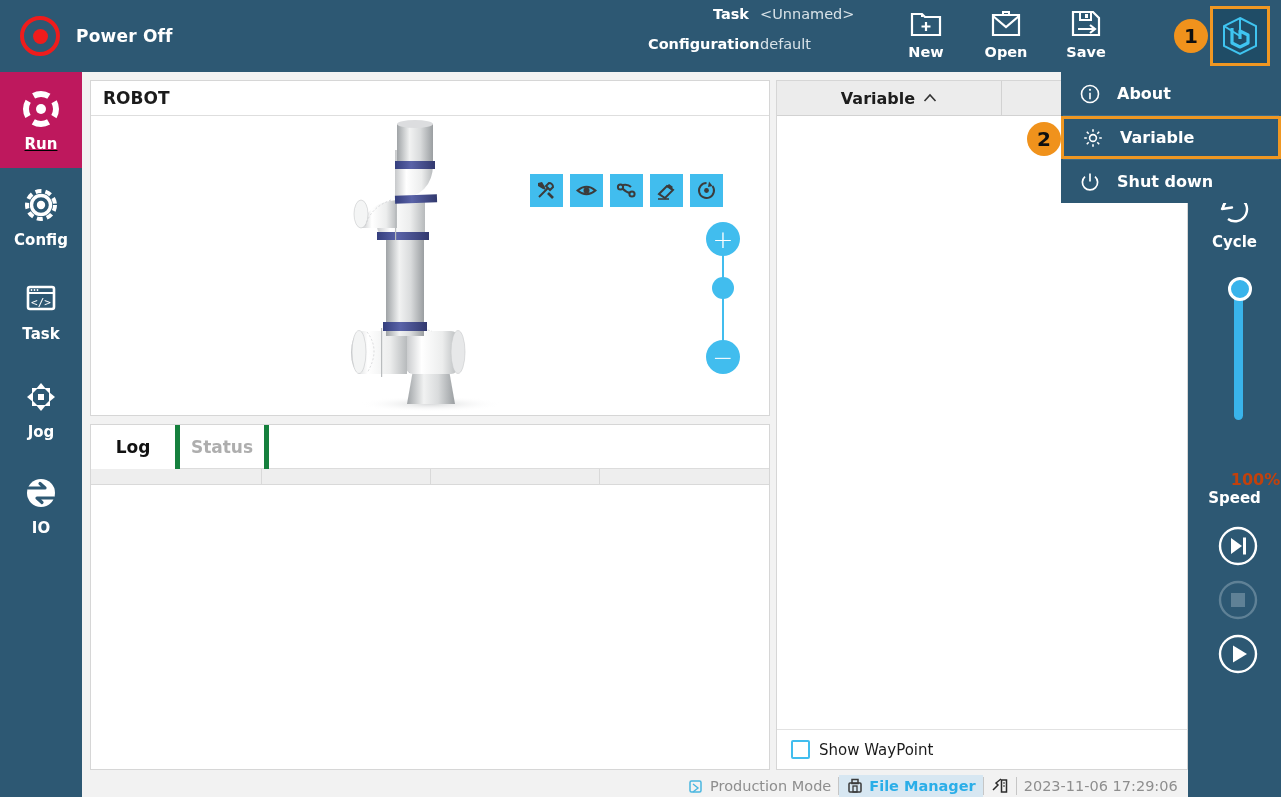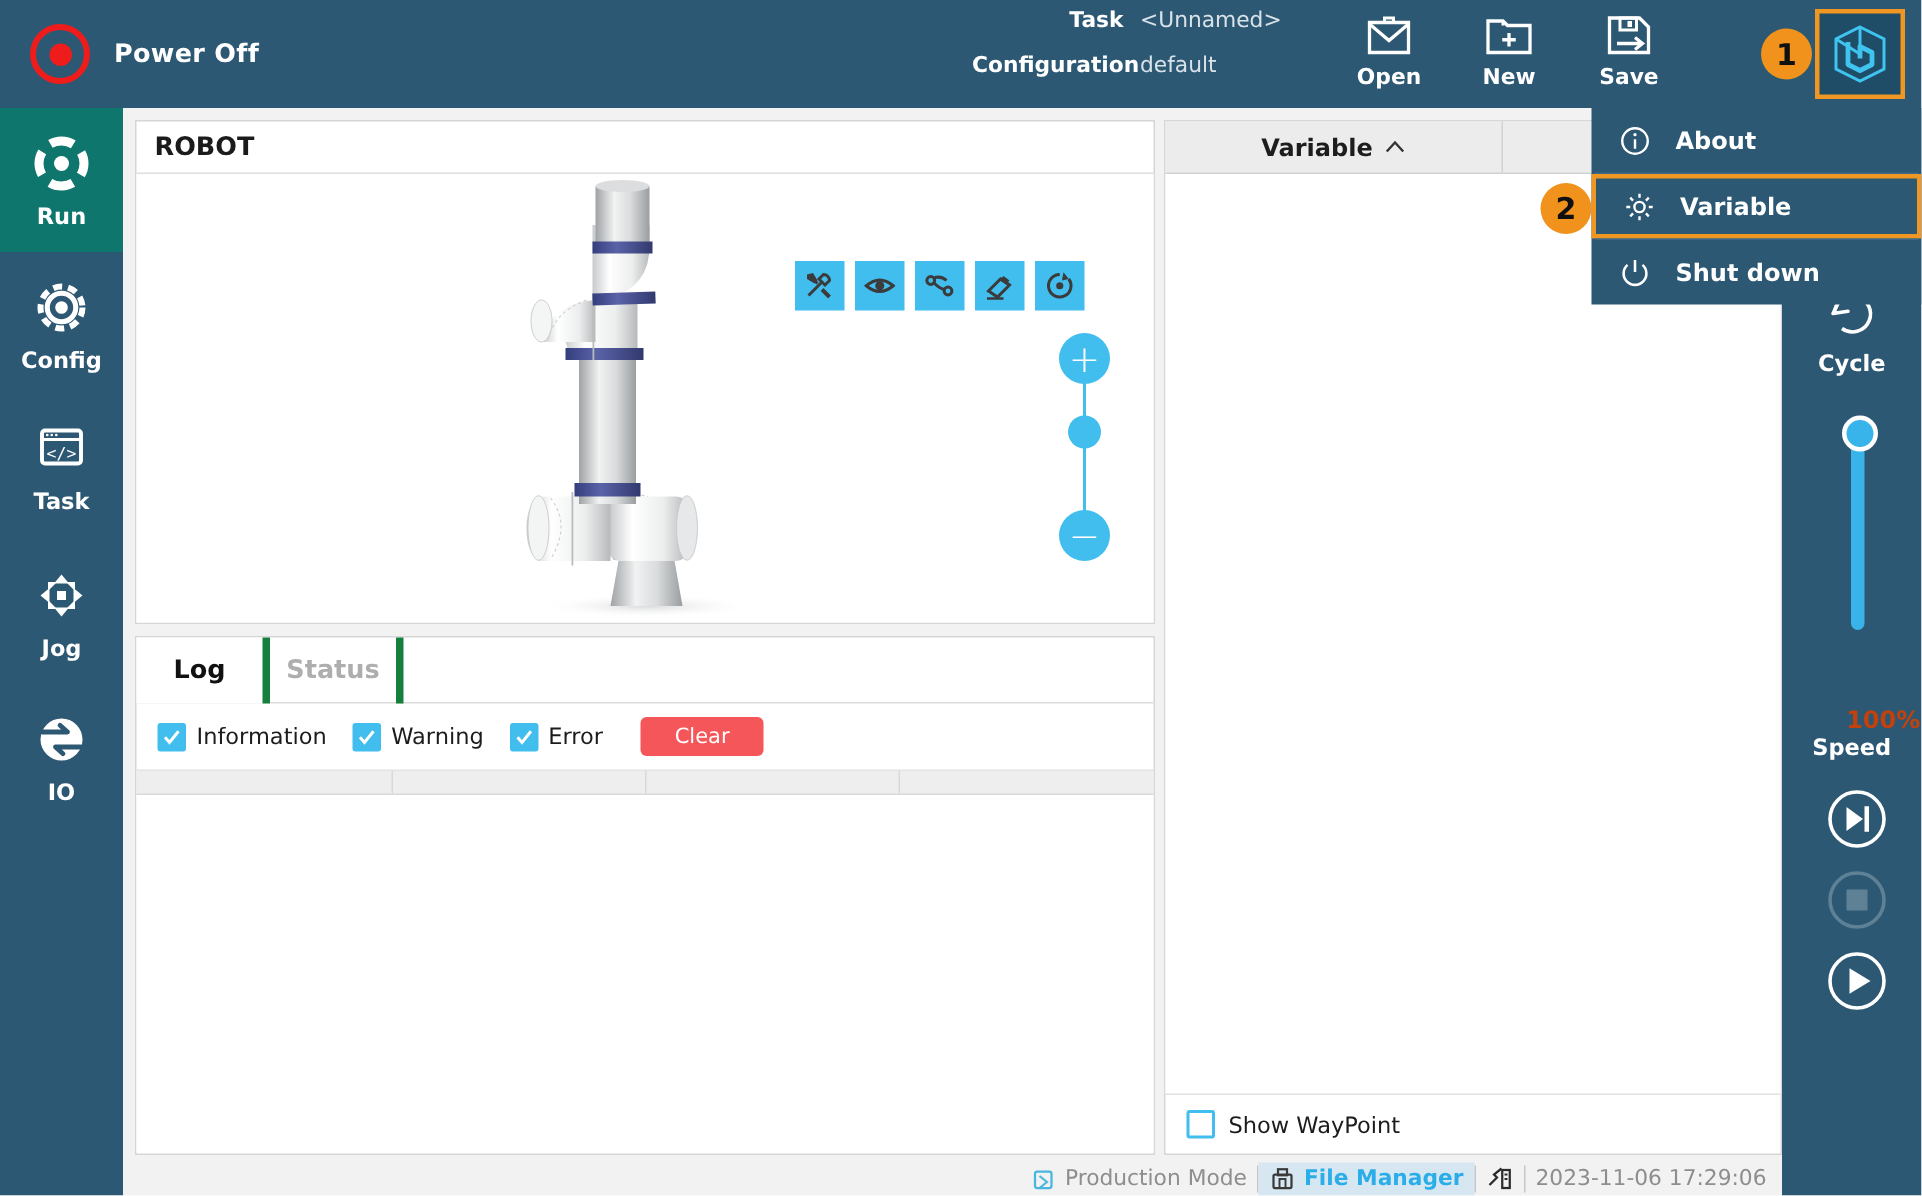--- a/index.html
+++ b/index.html
@@ -55,21 +55,21 @@
   #marker1 { left: 1174px; top: 19px; }
   #marker2 { left: 1027px; top: 122px; }
 
   
   .lsidebar {
     position: absolute; left: 0; top: 72px; width: 82px; height: 725px;
     background: #2d5873;
   }
   .lnav { width: 82px; height: 96px; display: flex; flex-direction: column;
           align-items: center; justify-content: center; gap: 4px; cursor: pointer; }
-  .lnav.active { background: #0f766e; }
+  .lnav.active { background: #be185d; text-decoration: underline; }
   .lnav .tx { color: #ffffff; font-size: 15px; font-weight: bold; }
 
   
   .rsidebar {
     position: absolute; left: 1188px; top: 72px; width: 93px; height: 725px;
     background: #2d5873;
   }
   .cycle-blk { position: absolute; left: 0; top: 115px; width: 93px;
                display: flex; flex-direction: column; align-items: center; gap: 2px; cursor:pointer;}
   .cycle-blk .tx { color: #ffffff; font-size: 15px; font-weight: bold; text-align: center; }
@@ -210,36 +210,36 @@
       <div class="row">
         <div class="lbl">Configuration</div>
         <div class="val">default</div>
       </div>
     </div>
 
     <div class="hdr-btns">
       <div class="hdr-btn">
         <div class="ic">
           <svg width="34" height="32" viewBox="0 0 34 32">
+            <path d="M3 7 h10 l3 3 h15 v18 h-28 z" fill="none" stroke="#fff" stroke-width="2.2"></path>
+            <path d="M13 7 v3" stroke="#fff" stroke-width="2"></path>
+            <path d="M17 15 v9 M12.5 19.5 h9" stroke="#fff" stroke-width="2.2"></path>
+          </svg>
+        </div>
+        <div class="tx">New</div>
+      </div>
+      <div class="hdr-btn">
+        <div class="ic">
+          <svg width="34" height="32" viewBox="0 0 34 32">
             <path d="M14 5 h6 v3 h-6 z" fill="none" stroke="#fff" stroke-width="2"></path>
             <path d="M4 8 h26 v20 h-26 z" fill="none" stroke="#fff" stroke-width="2.2"></path>
             <path d="M4 9 l13 11 l13 -11" fill="none" stroke="#fff" stroke-width="2.2"></path>
           </svg>
         </div>
         <div class="tx">Open</div>
-      </div>
-      <div class="hdr-btn">
-        <div class="ic">
-          <svg width="34" height="32" viewBox="0 0 34 32">
-            <path d="M3 7 h10 l3 3 h15 v18 h-28 z" fill="none" stroke="#fff" stroke-width="2.2"></path>
-            <path d="M13 7 v3" stroke="#fff" stroke-width="2"></path>
-            <path d="M17 15 v9 M12.5 19.5 h9" stroke="#fff" stroke-width="2.2"></path>
-          </svg>
-        </div>
-        <div class="tx">New</div>
       </div>
       <div class="hdr-btn">
         <div class="ic">
           <svg width="34" height="32" viewBox="0 0 34 32">
             <path d="M4 5 h20 l6 6 v17 h-26 z" fill="none" stroke="#fff" stroke-width="2.2"></path>
             <rect x="11" y="5" width="11" height="8" fill="none" stroke="#fff" stroke-width="2"></rect>
             <rect x="16" y="7" width="3" height="4" fill="#fff"></rect>
             <path d="M9 22 h16 M21 18 l5 4 l-5 4" fill="none" stroke="#fff" stroke-width="2.2"></path>
           </svg>
         </div>
@@ -450,41 +450,20 @@
       </div>
     </div>
   </div>
 
   <div class="log-panel">
     <div class="log-tabs">
       <div class="log-tab active">Log</div>
       <div class="log-tab idle">Status</div>
       <div class="log-tab filler"></div>
     </div>
-    <div class="log-filters">
-      <div class="cbx">
-        <svg width="13" height="13" viewBox="0 0 13 13">
-            <path d="M2 6.5 l3 3.5 l6 -7.5" fill="none" stroke="#fff" stroke-width="2"></path>
-          </svg>
-      </div>
-      <span class="flab">Information</span>
-      <div class="cbx">
-        <svg width="13" height="13" viewBox="0 0 13 13">
-            <path d="M2 6.5 l3 3.5 l6 -7.5" fill="none" stroke="#fff" stroke-width="2"></path>
-          </svg>
-      </div>
-      <span class="flab">Warning</span>
-      <div class="cbx">
-        <svg width="13" height="13" viewBox="0 0 13 13">
-            <path d="M2 6.5 l3 3.5 l6 -7.5" fill="none" stroke="#fff" stroke-width="2"></path>
-          </svg>
-      </div>
-      <span class="flab">Error</span>
-      <div class="clear-btn">Clear</div>
-    </div>
     <div class="log-cols">
       <div class="log-col" style="width:171px"></div>
       <div class="log-col" style="width:169px"></div>
       <div class="log-col" style="width:169px"></div>
       <div class="log-col" style="flex:1;border-right:none"></div>
     </div>
     <div class="log-body"></div>
   </div>
 
   <div class="var-panel">

